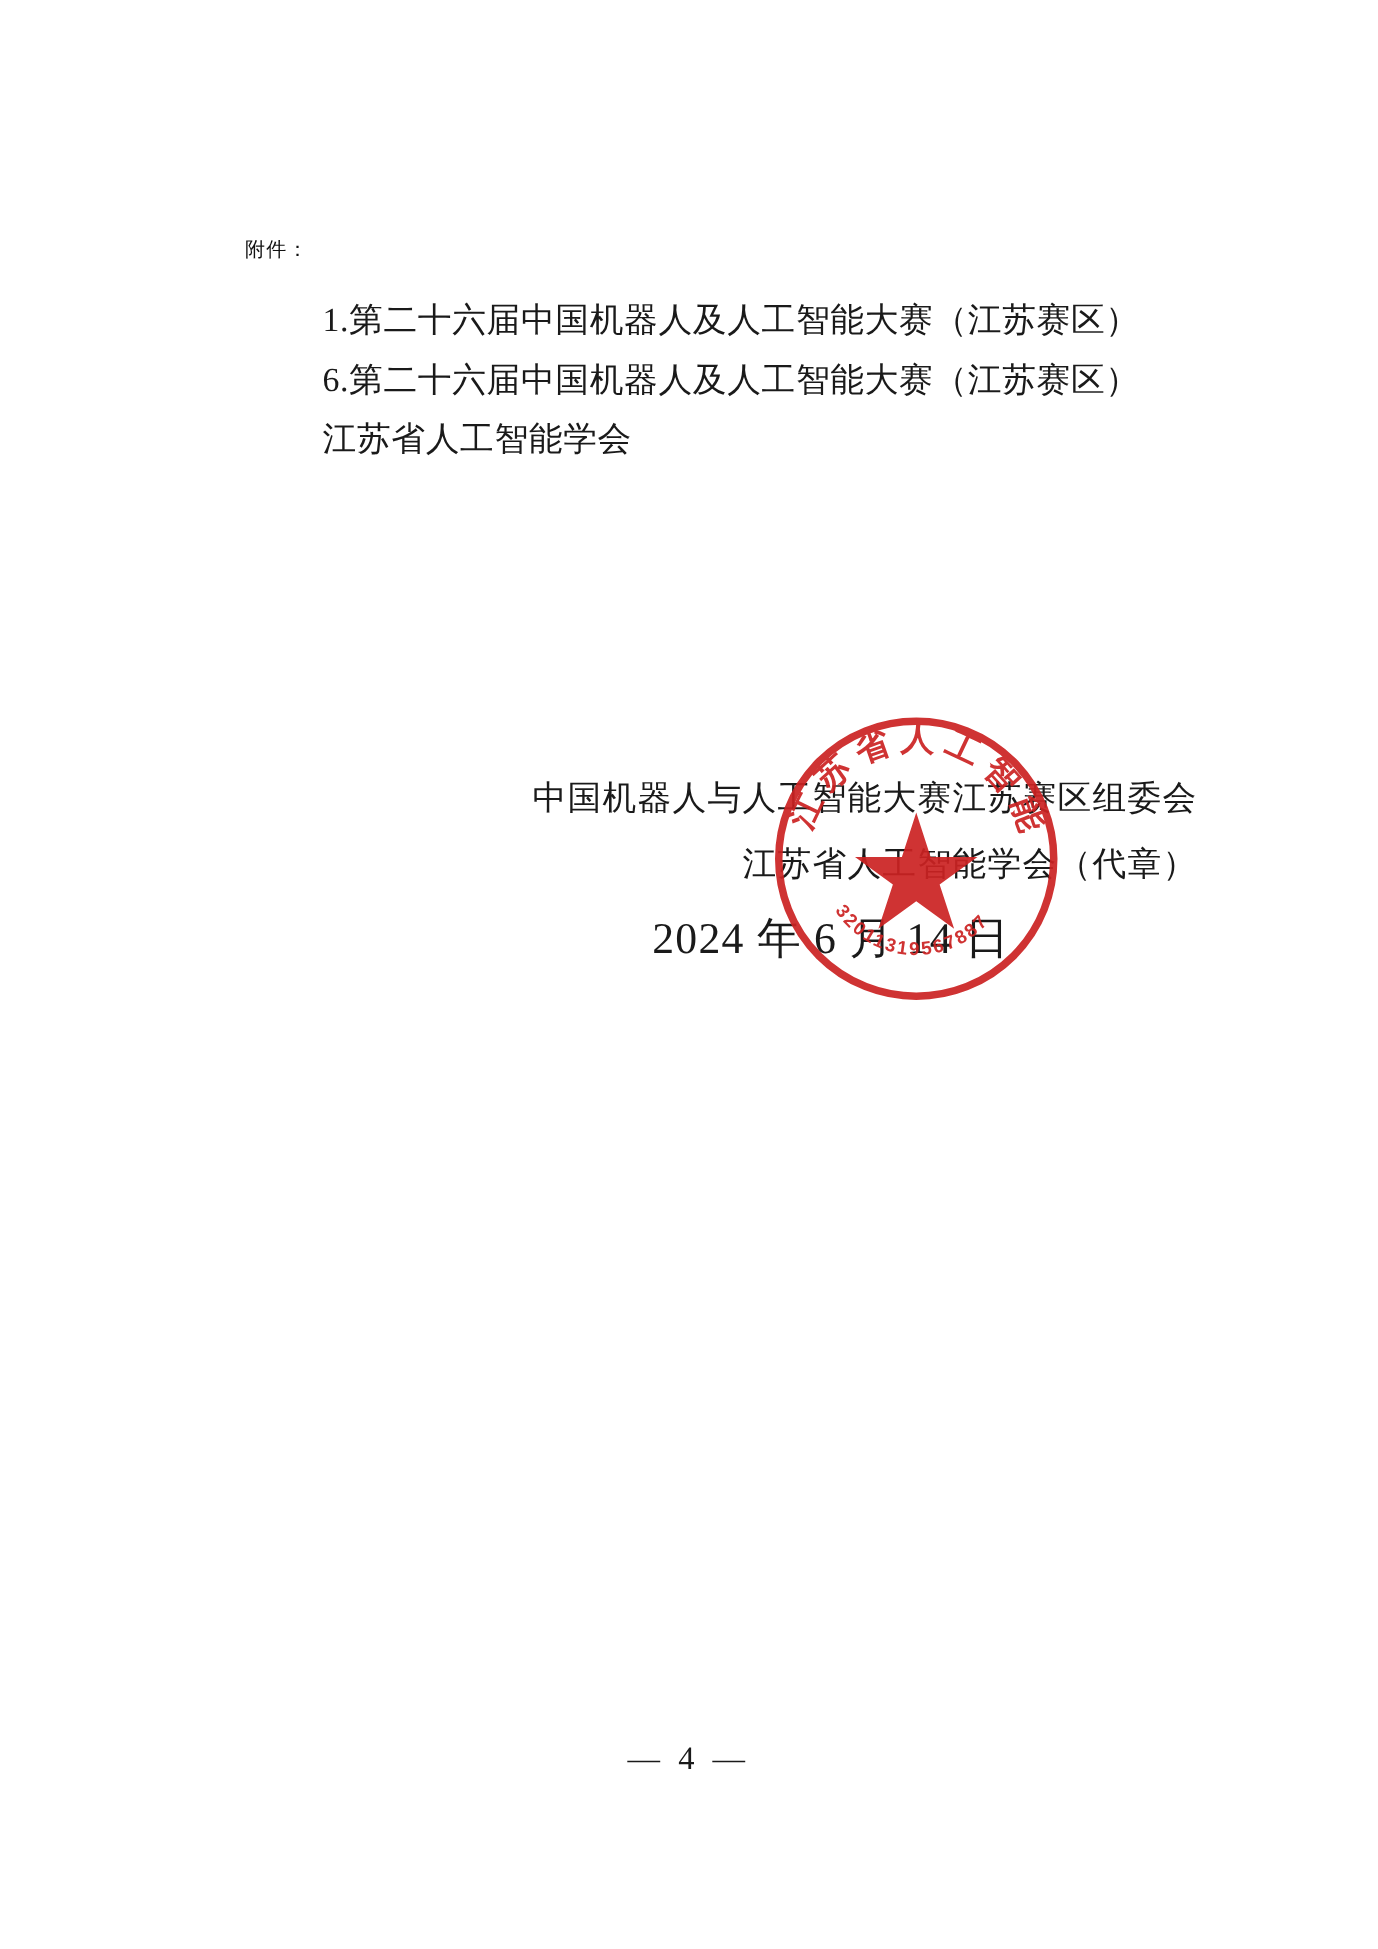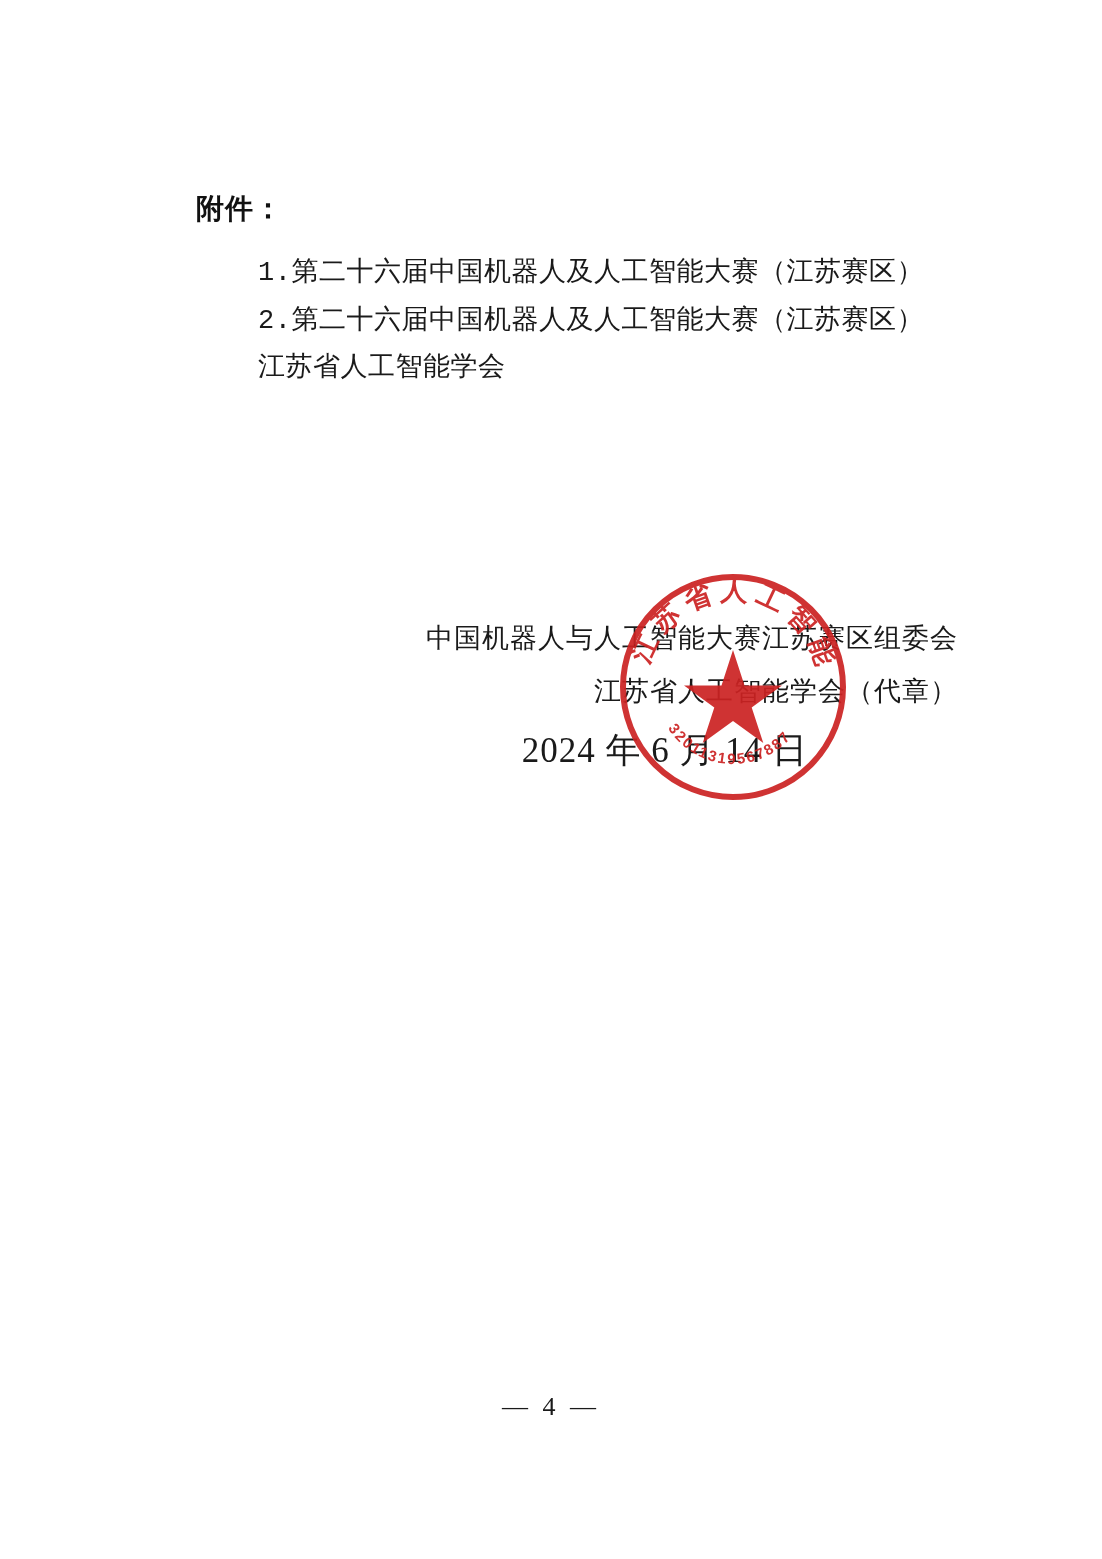--- a/index.html
+++ b/index.html
@@ -20,31 +20,30 @@
     overflow: hidden;
   }
   .content {
     position: absolute;
     left: 196px;
     top: 190px;
     width: 790px;
   }
   .attachment-heading {
     font-family: "Liberation Sans", "DejaVu Sans", sans-serif;
-    font-weight: bold;
-    font-size: 28px;
+    font-weight: normal;
+    font-size: 16px;
     letter-spacing: 1px;
     color: #111;
     margin: 0 0 22px 0;
   }
   .attachment-list {
     margin: 0;
     padding: 0;
     list-style: none;
-    font-family: Liberation Mono, monospace;
   }
   .attachment-item {
     font-size: 27px;
     line-height: 1.72;
     letter-spacing: 0.5px;
     margin: 0 0 2px 0;
     padding-left: 62px;
     text-indent: -0px;
     color: #1a1a1a;
   }
@@ -103,21 +102,21 @@
 <div class="page">
 
   <div class="content">
     <div class="attachment-heading">附件：</div>
 
     <ul class="attachment-list">
       <li class="attachment-item">
         <span>1.第二十六届中国机器人及人工智能大赛（江苏赛区）</span>
       </li>
       <li class="attachment-item">
-        <span>2.第二十六届中国机器人及人工智能大赛（江苏赛区）</span>
+        <span>6.第二十六届中国机器人及人工智能大赛（江苏赛区）</span>
         <span class="line2">江苏省人工智能学会</span>
       </li>
     </ul>
   </div>
 
   <div class="signature-block">
     <div class="sig-line">中国机器人与人工智能大赛江苏赛区组委会</div>
     <div class="sig-line">江苏省人工智能学会（代章）</div>
     <div class="sig-line sig-date">2024 年 6 月 14 日</div>
   </div>

